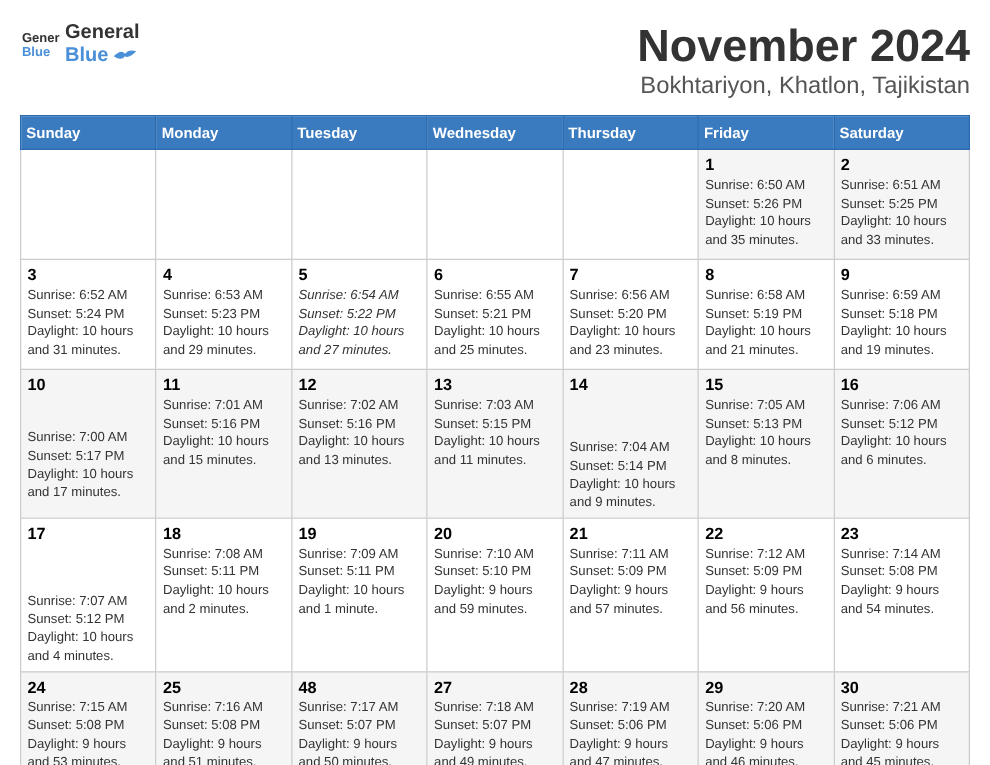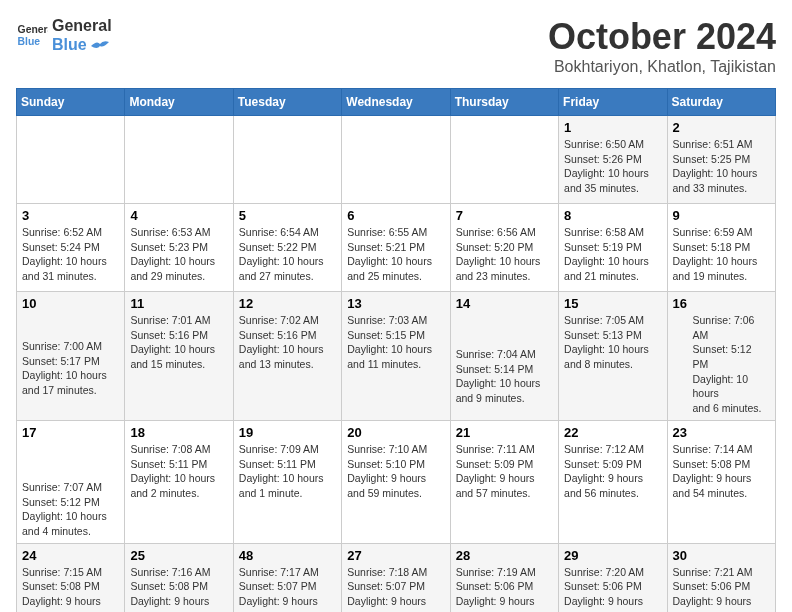--- a/index.html
+++ b/index.html
@@ -27,21 +27,21 @@
     }
     .title-block {
       text-align: right;
     }
     .month-title {
       font-size: 36px;
       font-weight: bold;
       color: #333;
     }
     .location {
-      font-size: 16px;
+      font-size: 19px;
       color: #555;
     }
     .calendar {
       width: 100%;
       border-collapse: collapse;
       font-size: 11px;
     }
     .calendar th {
       background-color: #3a7abf;
       color: #fff;
@@ -93,21 +93,21 @@
     <div style="display:flex;flex-direction:column;line-height:1.2;">
       <span style="font-size:16px;font-weight:bold;color:#333;">General</span>
       <span style="font-size:16px;font-weight:bold;color:#4a90d9;">Blue
         <svg width="18" height="12" viewBox="0 0 18 12" style="vertical-align:middle;">
           <path d="M0,6 Q6,0 9,4 Q12,0 18,2 Q12,8 9,6 Q6,10 0,6Z" fill="#4a90d9"></path>
         </svg>
       </span>
     </div>
   </div>
   <div class="title-block">
-    <div class="month-title">October 2024</div>
+    <div class="month-title">November 2024</div>
     <div class="location">Bokhtariyon, Khatlon, Tajikistan</div>
   </div>
 </div>
 
 <table class="calendar">
   <thead>
     <tr>
     <th>Sunday</th>
         <th>Monday</th>
         <th>Tuesday</th>
@@ -149,21 +149,21 @@
         </td>
         <td>
           <span class="day-number">4</span>
           <div class="day-info" style="white-space: pre-line;">Sunrise: 6:53 AM
 Sunset: 5:23 PM
 Daylight: 10 hours
 and 29 minutes.</div>
         </td>
         <td>
           <span class="day-number">5</span>
-          <div class="day-info" style="white-space: pre-line;">Sunrise: 6:54 AM
+          <div class="day-info" style="white-space: pre-line; font-style: italic;">Sunrise: 6:54 AM
 Sunset: 5:22 PM
 Daylight: 10 hours
 and 27 minutes.</div>
         </td>
         <td>
           <span class="day-number">6</span>
           <div class="day-info" style="white-space: pre-line;">Sunrise: 6:55 AM
 Sunset: 5:21 PM
 Daylight: 10 hours
 and 25 minutes.</div>
@@ -228,21 +228,21 @@
         </td>
         <td>
           <span class="day-number">15</span>
           <div class="day-info" style="white-space: pre-line;">Sunrise: 7:05 AM
 Sunset: 5:13 PM
 Daylight: 10 hours
 and 8 minutes.</div>
         </td>
         <td>
           <span class="day-number">16</span>
-          <div class="day-info" style="white-space: pre-line; margin-left: 20px;">Sunrise: 7:06 AM
+          <div class="day-info" style="white-space: pre-line;">Sunrise: 7:06 AM
 Sunset: 5:12 PM
 Daylight: 10 hours
 and 6 minutes.</div>
         </td>
       </tr>
       <tr>
         <td>
           <span class="day-number">17</span>
           <div class="day-info" style="white-space: pre-line; margin-top: 40px;">Sunrise: 7:07 AM
 Sunset: 5:12 PM

